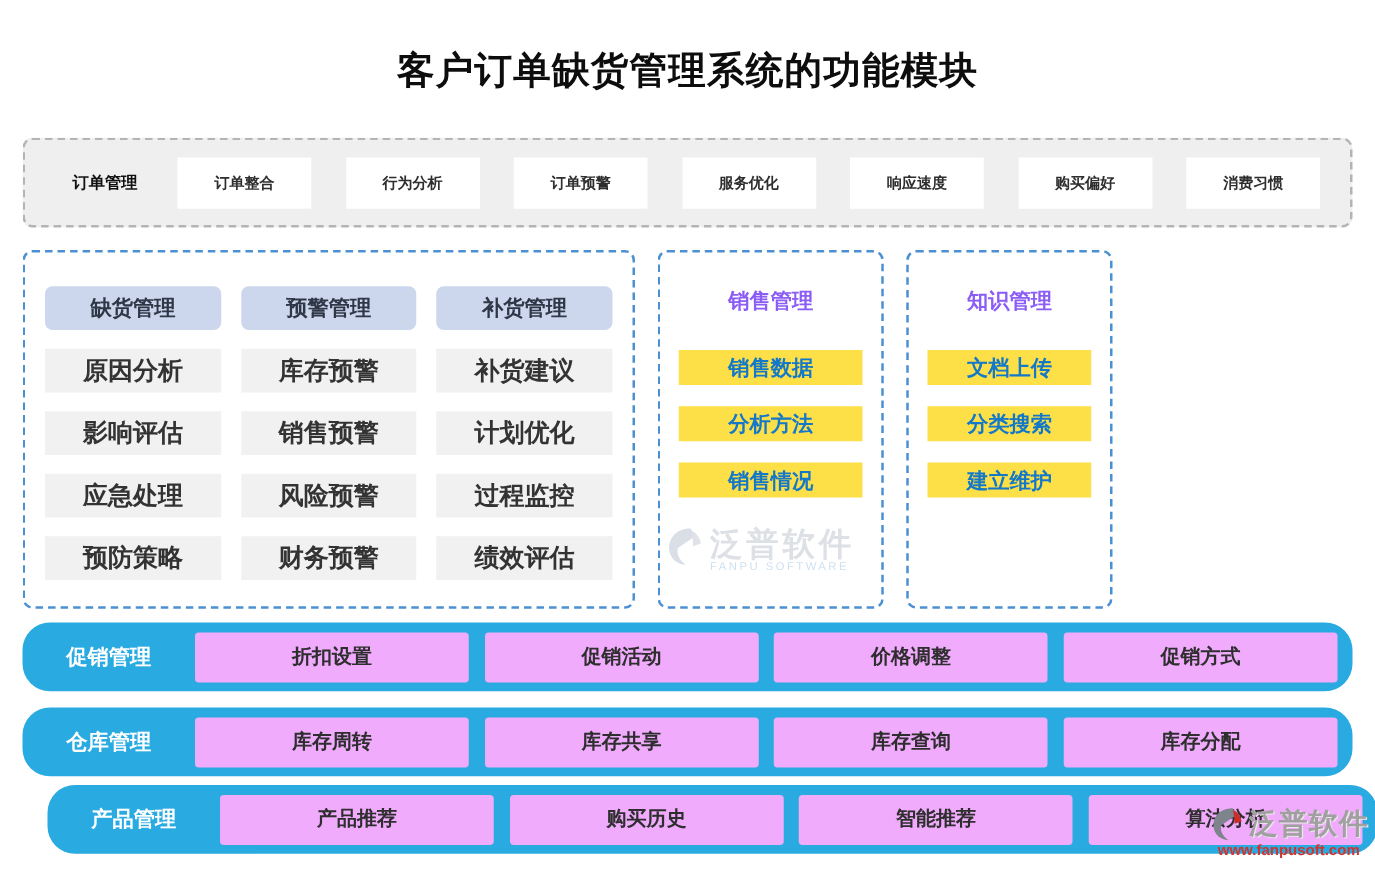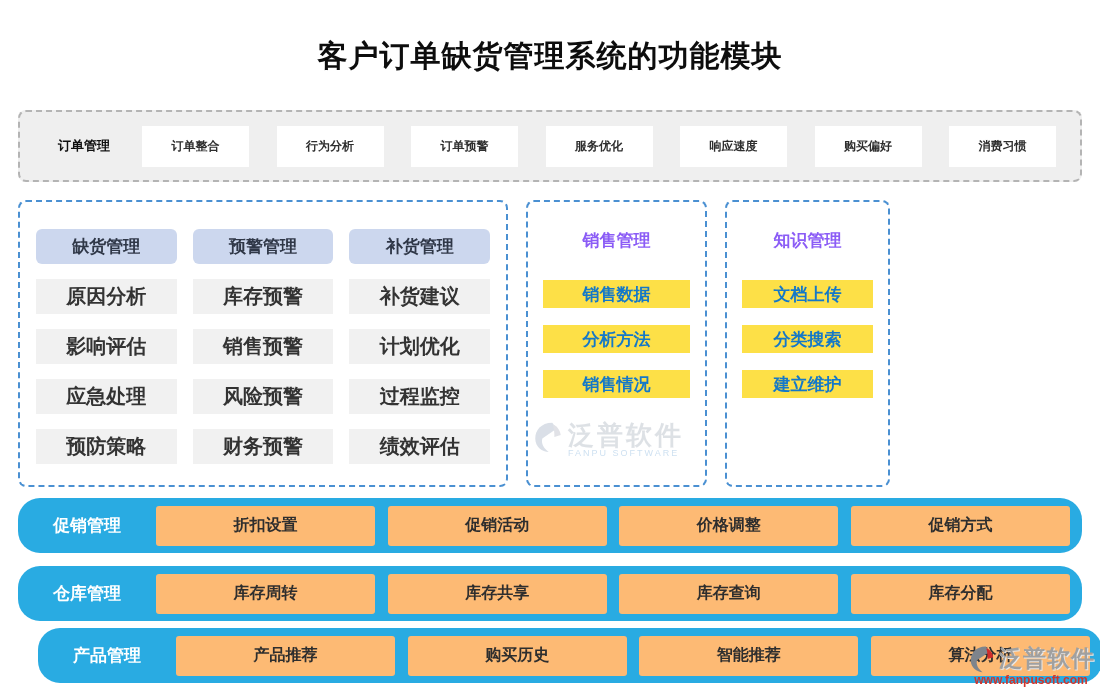--- a/index.html
+++ b/index.html
@@ -50,21 +50,21 @@
   .blue-header + .blue-item{margin-top:27px;}
   
   .bottom-row{
     position:absolute;left:18px;width:1064px;height:55px;
     background:#29abe2;border-radius:22px;display:flex;align-items:center;
   }
   .row1{top:498px;}.row2{top:566px;}.row3{top:628px;margin-left:20px;}
   .row-label{flex:none;width:138px;text-align:center;font-size:17px;font-weight:bold;color:#ffffff;}
   .row-items{flex:1;display:flex;justify-content:space-between;margin-right:12px;}
   .row-chip{
-    width:219px;height:40px;background:#fdba74;border-radius:3px;
+    width:219px;height:40px;background:#f0abfc;border-radius:3px;
     display:flex;align-items:center;justify-content:center;
     font-size:16px;font-weight:bold;color:#2e2e2e;
   }
   
   .wm-center{
     position:absolute;left:531px;top:420px;display:flex;align-items:flex-start;gap:3px;
     opacity:0.55;pointer-events:none;z-index:5;
   }
   .wm-center .wm-name{font-size:26px;font-weight:bold;color:#c3c9d1;letter-spacing:3px;line-height:30px;}
   .wm-center .wm-sub{font-size:9px;color:#a6c8e6;letter-spacing:2px;margin-top:-2px;}

